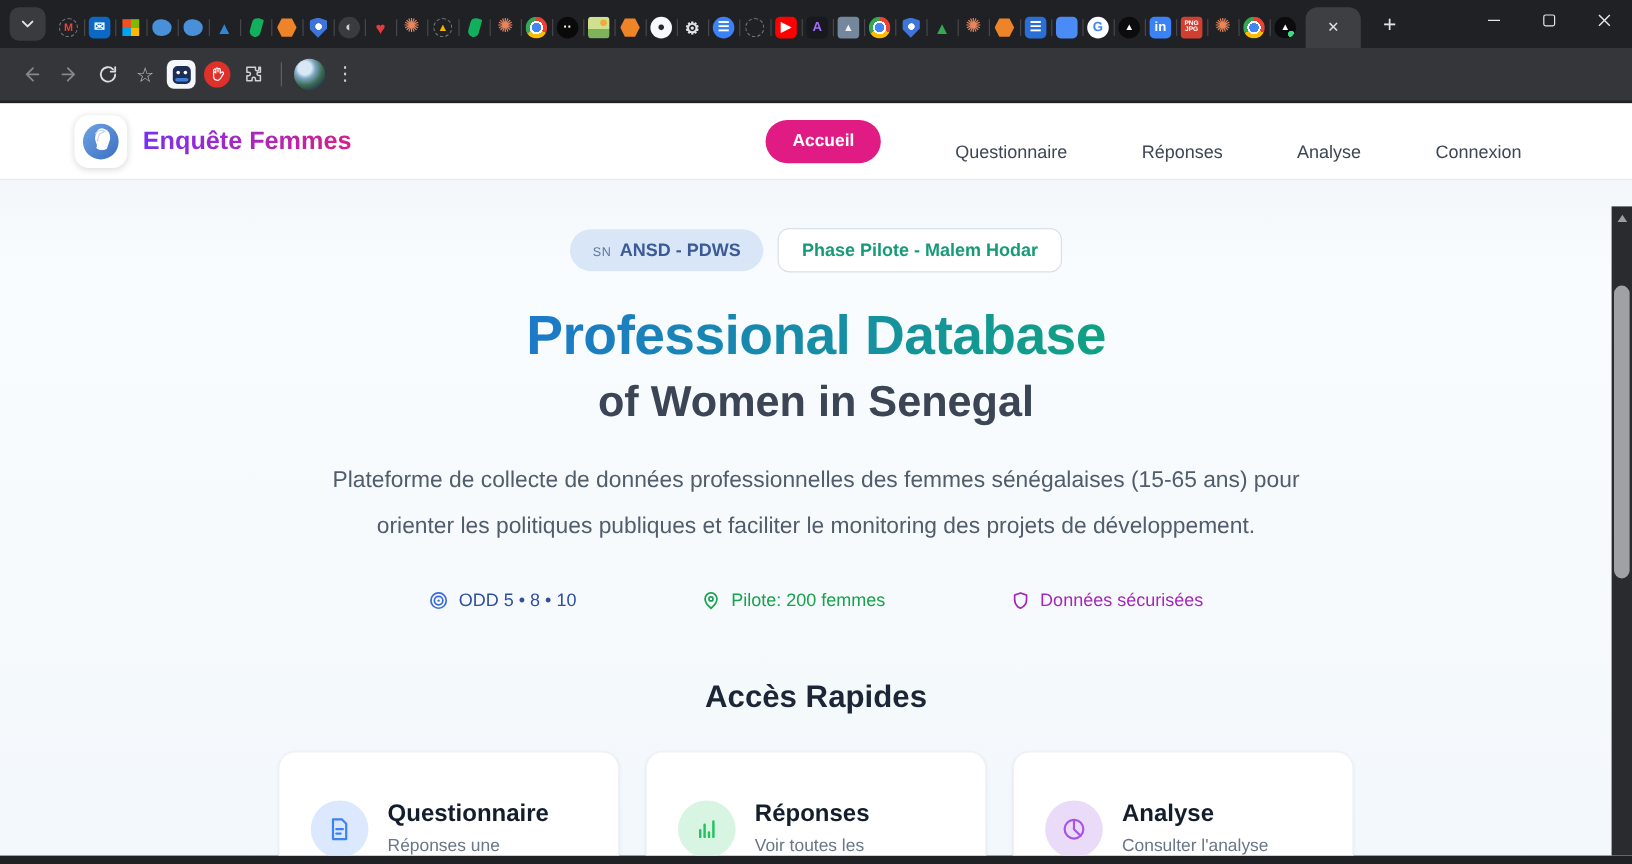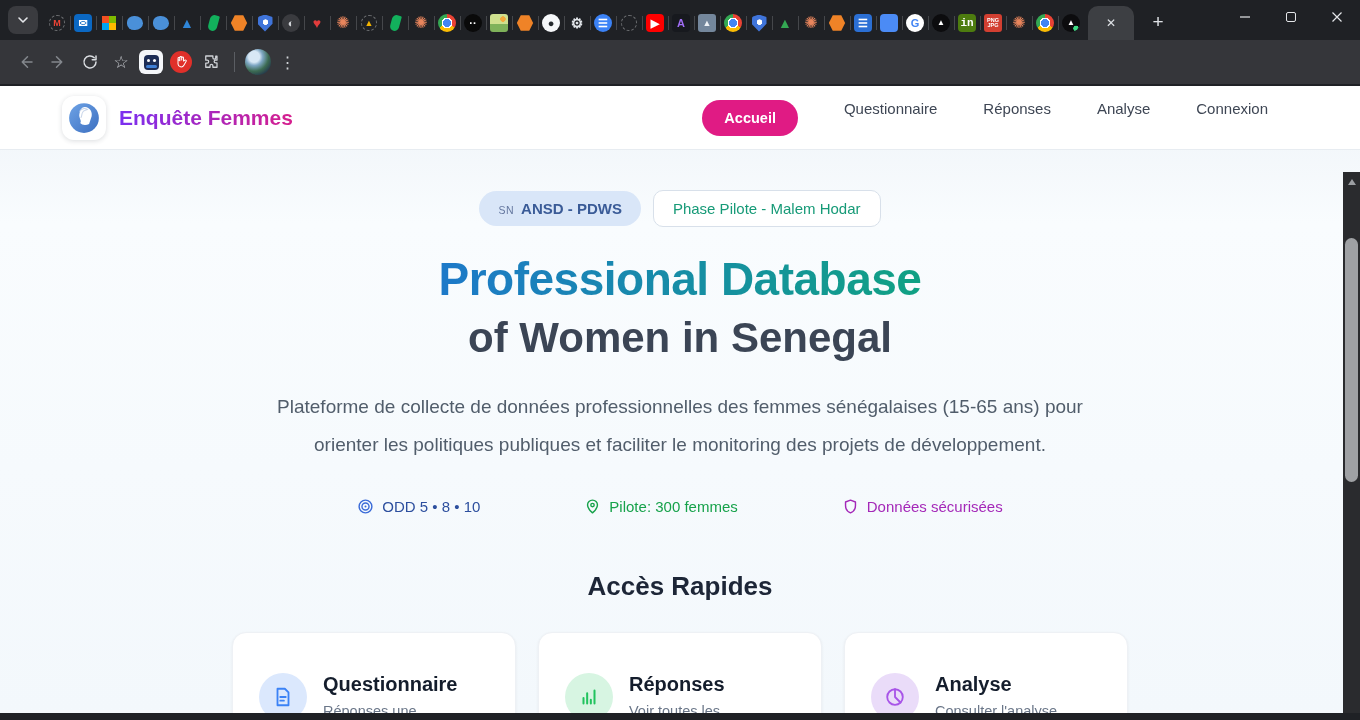--- a/index.html
+++ b/index.html
@@ -75,36 +75,36 @@
   
   .page { position:relative; height:629px; background:linear-gradient(180deg,#eef3f8 0%,#f9fcfe 22%,#f3f8fc 100%);
           border-top:2px solid #1f2125; overflow:hidden; }
   .site-header { height:64px; background:#fff; border-bottom:1px solid #e7ecf1;
                  display:flex; align-items:center; padding:0 92px 0 62px; }
   .logo-tile { width:44px; height:44px; border-radius:12px; background:#fff;
                box-shadow:0 1px 5px rgba(30,41,59,.16); display:flex; align-items:center; justify-content:center; }
   .brand { margin-left:13px; font-size:21px; font-weight:700;
            background:linear-gradient(90deg,#7a2ff0,#d61f8d);
            -webkit-background-clip:text; background-clip:text; color:transparent; }
-  .nav { margin-left:auto; display:flex; align-items:flex-start; gap:46px; }
+  .nav { margin-left:auto; display:flex; align-items:flex-end; gap:62px; }
   .nav-link { font-size:15px; color:#3e4654; cursor:pointer; }
   .nav-pill { background:#e01b84; color:#fff; font-size:14.5px; font-weight:600;
               padding:10px 22px; border-radius:20px; }
 
   .hero { text-align:center; }
   .badges { display:inline-flex; gap:12px; margin-top:40px; align-items:center; }
   .badge1 { background:#d9e6f8; border-radius:19px; padding:9px 19px; display:flex; align-items:baseline; gap:7px; }
   .badge1 .sn { font-size:10.5px; color:#64779f; letter-spacing:.5px; }
   .badge1 .lbl { font-size:15px; font-weight:600; color:#3a5b97; }
   .badge2 { background:#fff; border:1px solid #d8e0ea; border-radius:10px; padding:9px 19px;
-            font-size:15px; font-weight:400; color:#169a77; }
+            font-size:15px; font-weight:700; color:#169a77; }
   .h1 { margin-top:25px; font-size:46px; font-weight:800; letter-spacing:-.5px; display:inline-block;
         background:linear-gradient(90deg,#1d79c9,#10a183);
         -webkit-background-clip:text; background-clip:text; color:transparent; }
-  .h2 { margin-top:8px; font-size:42px; font-weight:700; color:#3b4555; }
+  .h2 { margin-top:8px; font-size:36px; font-weight:700; color:#3b4555; }
   .lead { margin:26px auto 0; width:852px; font-size:19px; line-height:38px; color:#515d6b; }
   .features { margin-top:34px; display:flex; justify-content:center; gap:104px; }
   .feature { display:flex; align-items:center; gap:8px; font-size:15px; }
   .feat-blue   { color:#2d4f9e; }
   .feat-green  { color:#17a24b; }
   .feat-purple { color:#a428b8; }
 
   .qa-title { margin-top:56px; text-align:center; font-size:26px; font-weight:700; color:#1d2637; }
   .cards { margin:30px auto 0; width:896px; display:flex; gap:22px; }
   .card { flex:1; background:#fff; border:1px solid #eef1f5; border-radius:14px;
@@ -238,21 +238,21 @@
       <span class="ptab">
         <span class="fav f-square" style="background: rgb(75, 139, 245);"></span>
       </span>
       <span class="ptab">
         <span class="fav f-circle" style="background: rgb(255, 255, 255); color: rgb(66, 133, 244);">G</span>
       </span>
       <span class="ptab">
         <span class="fav f-vercel">▲</span>
       </span>
       <span class="ptab">
-        <span class="fav f-square" style="background: #4d7c0f; color: rgb(255, 255, 255); font-family: Liberation Mono, monospace;">in</span>
+        <span class="fav f-square" style="background: #3b82f6; color: rgb(255, 255, 255);">in</span>
       </span>
       <span class="ptab">
         <span class="fav f-pngjpg">PNG
 JPG</span>
       </span>
       <span class="ptab">
         <span class="fav f-burst" style="color: rgb(232, 133, 92);">✺</span>
       </span>
       <span class="ptab">
         <span class="fav f-chrome"></span>
@@ -370,21 +370,21 @@
           <circle cx="12" cy="12" r="5" fill="none" stroke="#3a6bd8" stroke-width="2"></circle>
           <circle cx="12" cy="12" r="1.4" fill="#3a6bd8"></circle>
         </svg>
         <span>ODD 5 • 8 • 10</span>
       </span>
       <span class="feature feat-green">
         <svg width="17" height="17" viewBox="0 0 24 24">
           <path d="M12 21s-7-5.8-7-11a7 7 0 1 1 14 0c0 5.2-7 11-7 11z" fill="none" stroke="#17a24b" stroke-width="2" stroke-linejoin="round"></path>
           <circle cx="12" cy="10" r="2.4" fill="none" stroke="#17a24b" stroke-width="2"></circle>
         </svg>
-        <span>Pilote: 300 femmes</span>
+        <span>Pilote: 200 femmes</span>
       </span>
       <span class="feature feat-purple">
         <svg width="17" height="17" viewBox="0 0 24 24">
           <path d="M12 3l7 2.6v5.2c0 5-3 8.6-7 10.2-4-1.6-7-5.2-7-10.2V5.6z" fill="none" stroke="#a428b8" stroke-width="2" stroke-linejoin="round"></path>
         </svg>
         <span>Données sécurisées</span>
       </span>
     </div>
   </div>
 

